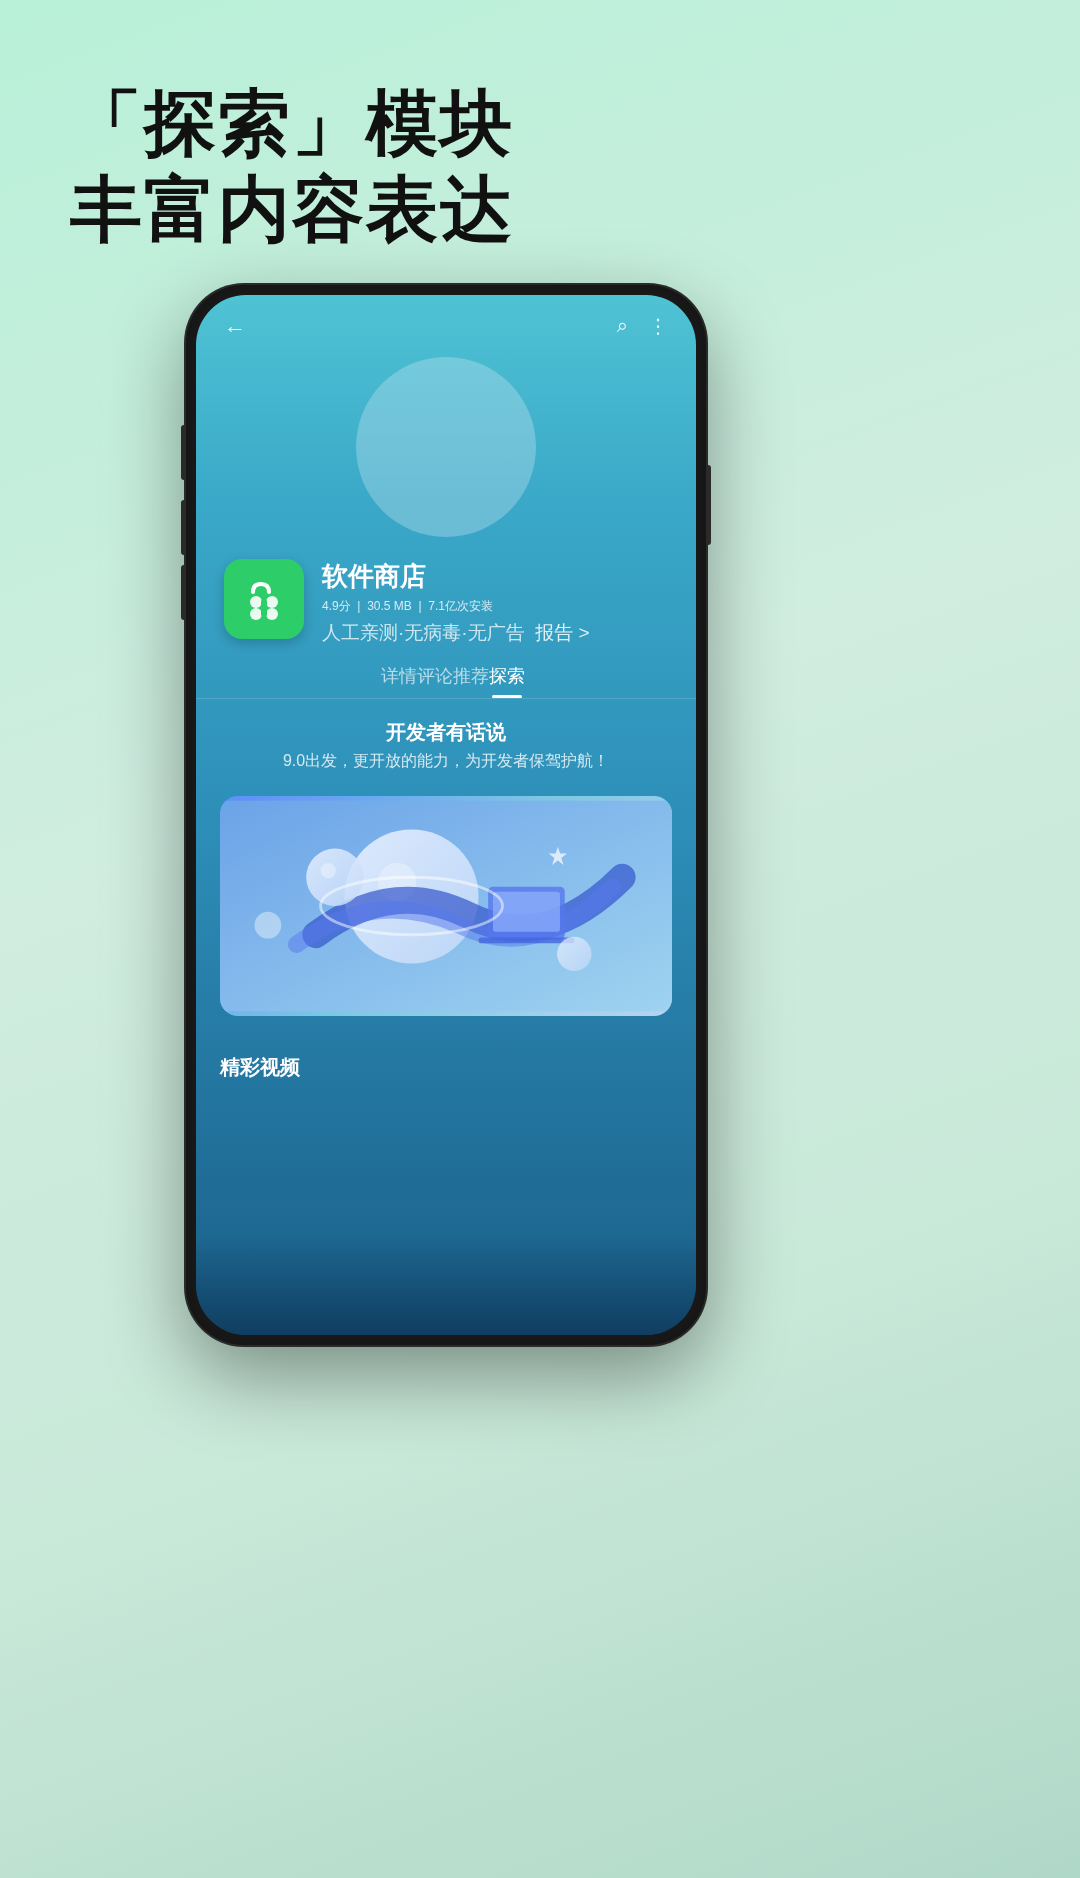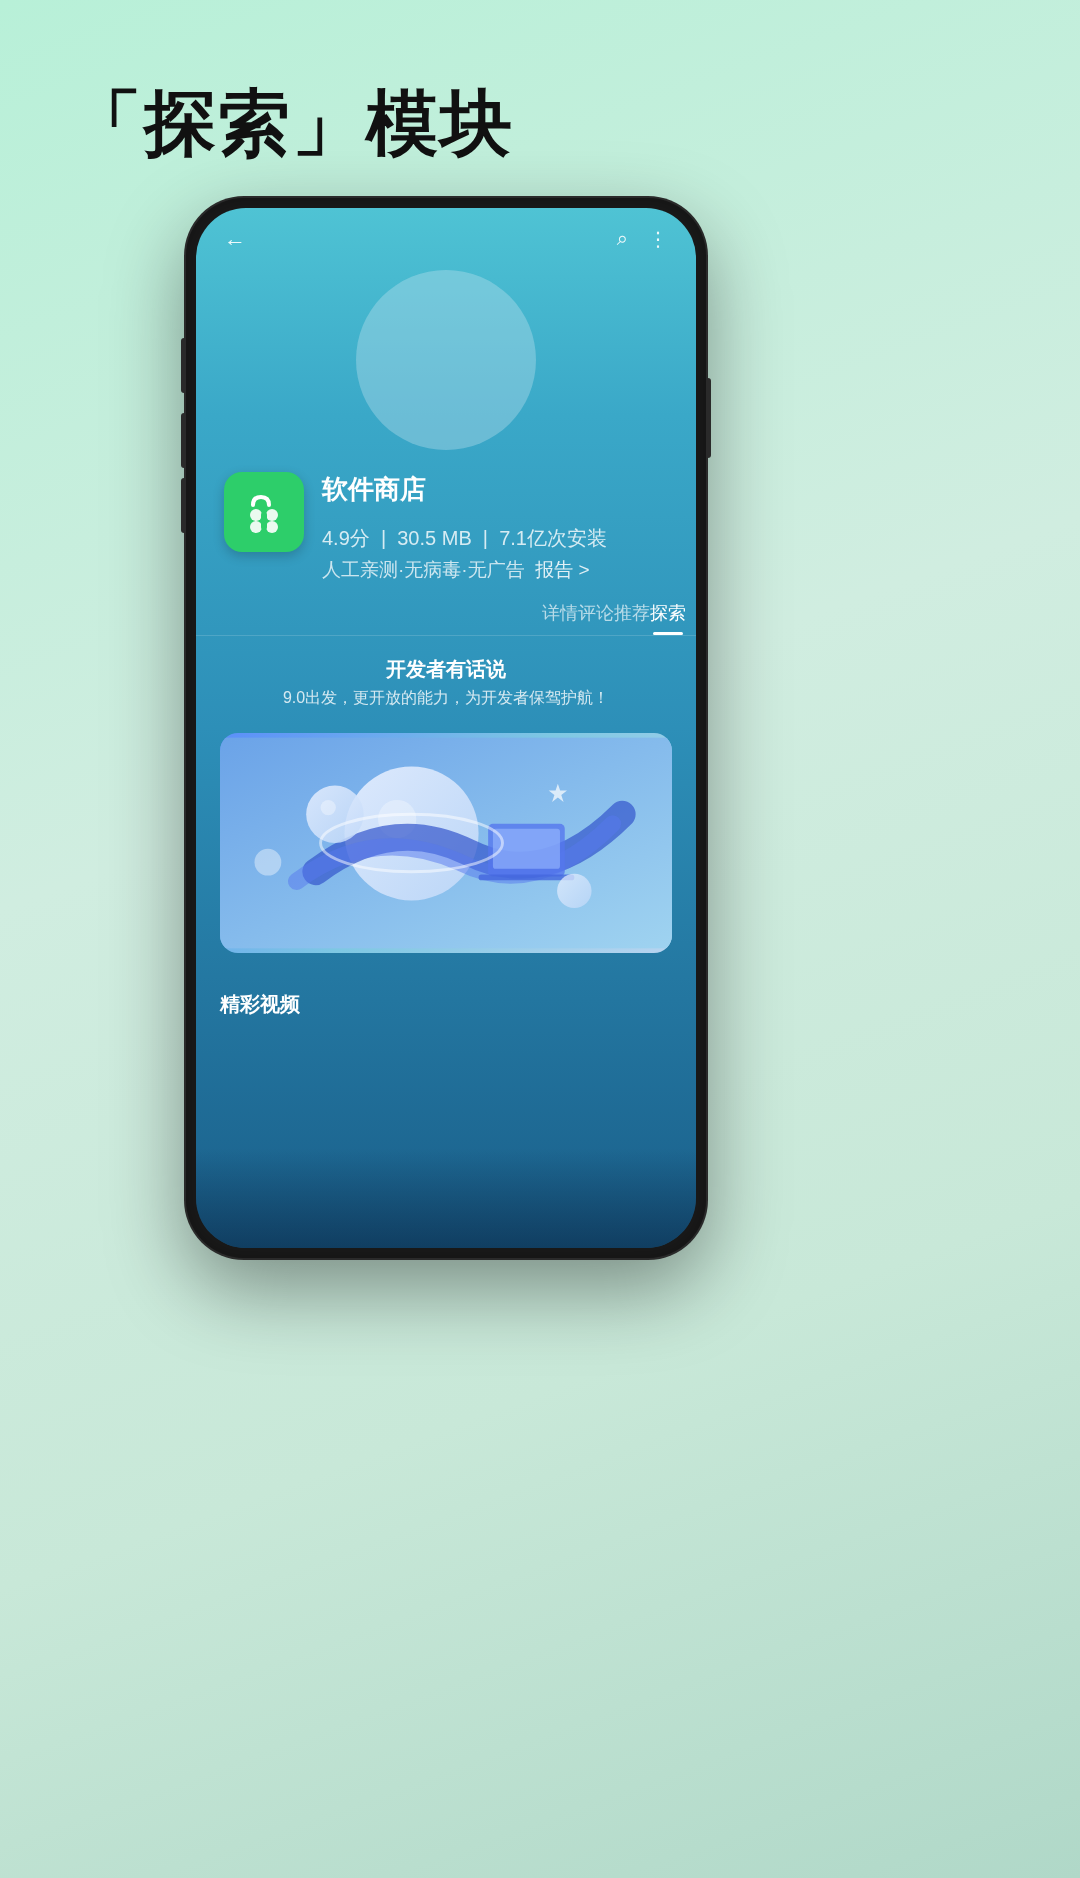--- a/index.html
+++ b/index.html
@@ -165,43 +165,43 @@
     }
 
     .app-details {
       flex: 1;
     }
 
     .app-name {
       font-size: 26px;
       font-weight: 700;
       color: white;
-      margin-bottom: 18px;
+      margin-bottom: 4px;
     }
 
     .app-stats {
-      font-size: 20px;
+      font-size: 12px;
       color: rgba(255,255,255,0.8);
       margin-bottom: 5px;
     }
 
     .app-tags {
       font-size: 19px;
       color: rgba(255,255,255,0.75);
     }
 
     .app-tags .report-link {
       color: rgba(255,255,255,0.85);
       text-decoration: none;
     }
 
     
     .nav-tabs {
       display: flex;
-      justify-content: flex-end;
+      justify-content: center;
       padding: 18px 10px 0 24px;
       border-bottom: 1px solid rgba(255,255,255,0.15);
     }
 
     .nav-tab {
       font-size: 18px;
       color: rgba(255,255,255,0.65);
       padding-bottom: 10px;
       position: relative;
       cursor: pointer;
@@ -284,20 +284,21 @@
       pointer-events: none;
     }
   </style>
 </head>
 <body>
 
 <div class="page-wrapper">
 
   <div class="headline">
     <h1>「探索」模块</h1>
+    <h1>丰富内容表达</h1>
   </div>
 
 
   <div class="phone-container">
     <div class="phone">
       <div class="phone-screen">
 
         <div class="phone-topbar">
           <span class="back-icon">←</span>
           <div class="topbar-icons">

